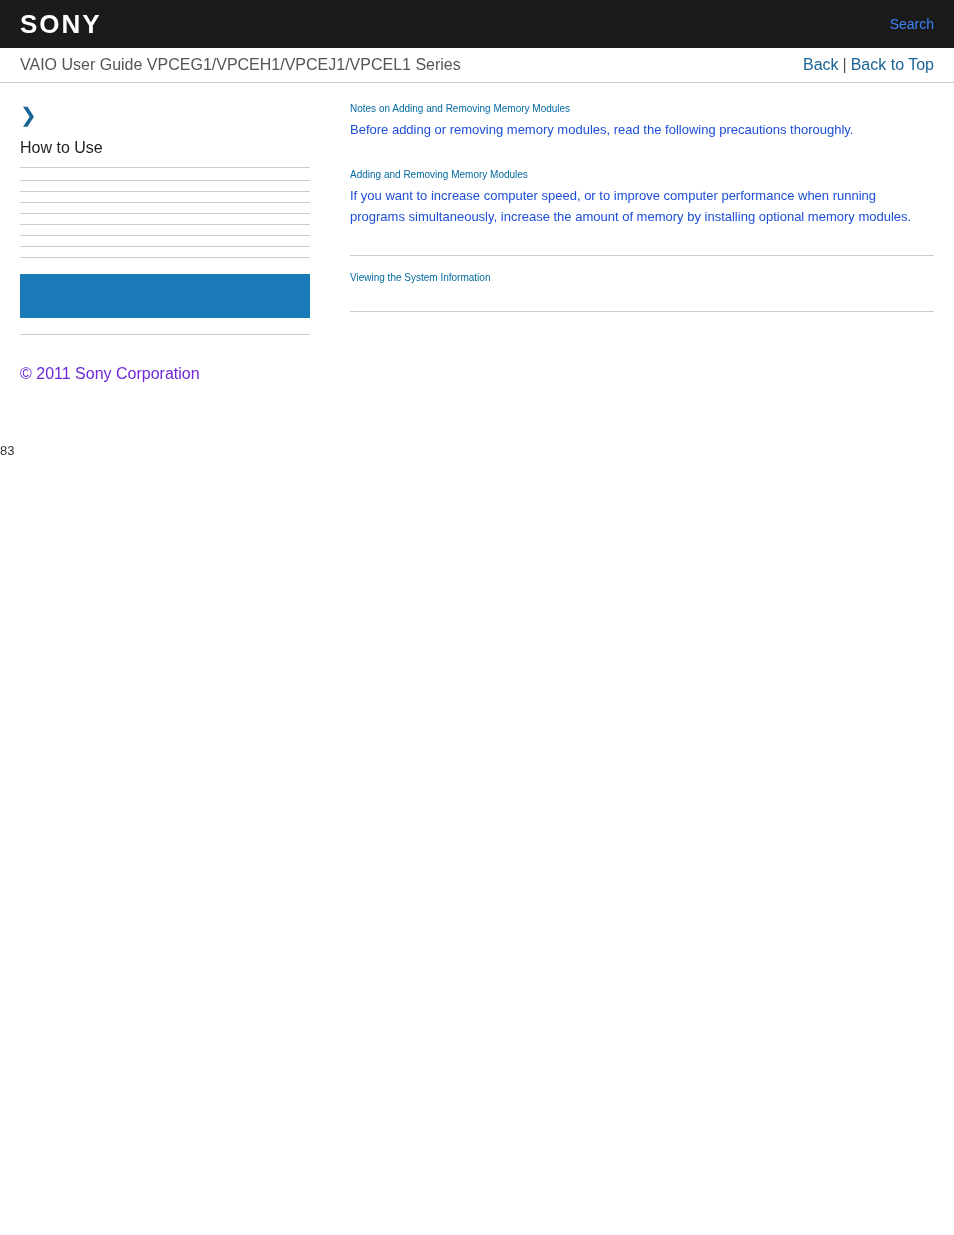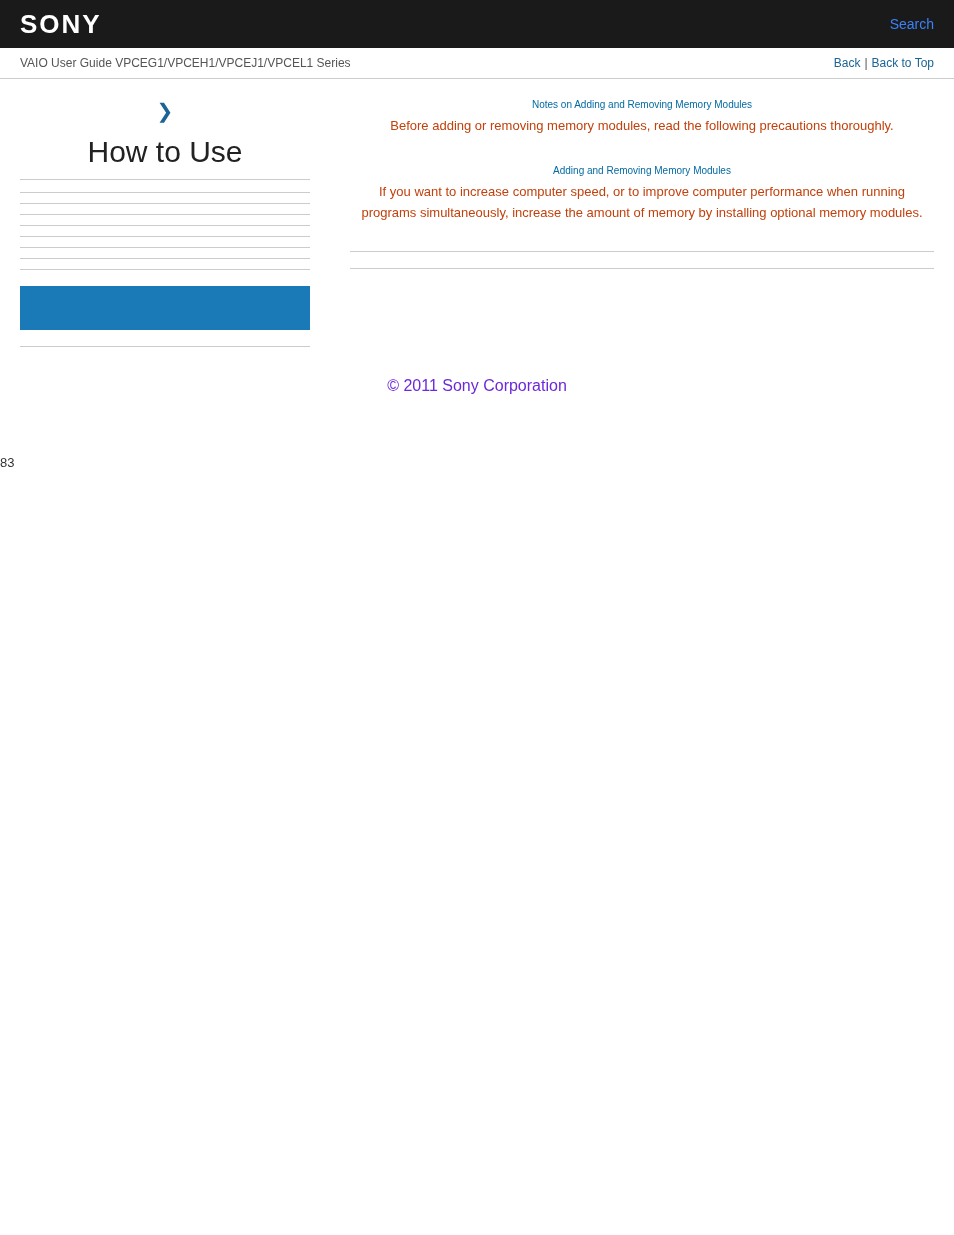--- a/index.html
+++ b/index.html
@@ -1,15 +1,15 @@
 <!DOCTYPE html>
 <html><head>
   <meta charset="utf-8">
   <style>
-    * { margin: 0; padding: 0; box-sizing: border-box; text-align: center; }
+    * { margin: 0; padding: 0; box-sizing: border-box; }
     body {
       font-family: Arial, sans-serif;
       font-size: 13px;
       color: #333;
       background: #fff;
       width: 954px;
       min-height: 1235px;
     }
 
     
@@ -34,21 +34,21 @@
       cursor: pointer;
     }
 
     
     .breadcrumb-bar {
       display: flex;
       justify-content: space-between;
       align-items: center;
       padding: 8px 20px;
       border-bottom: 1px solid #ccc;
-      font-size: 12px;
+      font-size: 16px;
       color: #555;
     }
     .breadcrumb-links {
       display: flex;
       gap: 4px;
       align-items: center;
     }
     .breadcrumb-links a {
       color: #1a6496;
       text-decoration: none;
@@ -73,21 +73,21 @@
     }
 
     .sidebar-arrow {
       color: #1a6496;
       font-size: 20px;
       margin-bottom: 12px;
       display: block;
     }
 
     .sidebar-title {
-      font-size: 30px;
+      font-size: 16px;
       font-weight: normal;
       color: #222;
       border-bottom: 1px solid #ccc;
       padding-bottom: 10px;
       margin-bottom: 12px;
     }
 
     .sidebar-line {
       border: none;
       border-top: 1px solid #ccc;
@@ -114,21 +114,21 @@
       display: block;
       margin-bottom: 6px;
     }
 
     .content-section {
       margin-bottom: 28px;
     }
 
     .content-desc {
       font-size: 13px;
-      color: #c2410c;
+      color: #1d4ed8;
       line-height: 1.6;
     }
 
     .content-divider {
       border: none;
       border-top: 1px solid #ccc;
       margin: 16px 0;
     }
 
     .page-number {
@@ -189,20 +189,23 @@
       <p class="content-desc">Before adding or removing memory modules, read the following precautions thoroughly.</p>
     </div>
 
     <div class="content-section">
       <a href="#" class="content-link">Adding and Removing Memory Modules</a>
       <p class="content-desc">If you want to increase computer speed, or to improve computer performance when running programs simultaneously, increase the amount of memory by installing optional memory modules.</p>
     </div>
 
     <hr class="content-divider">
 
+    <div class="content-section">
+      <a href="#" class="content-link">Viewing the System Information</a>
+    </div>
 
     <hr class="content-divider">
 
   </div>
 </div>
 
 <div class="copyright">
   <span>© 2011 Sony Corporation</span>
 </div>
 

